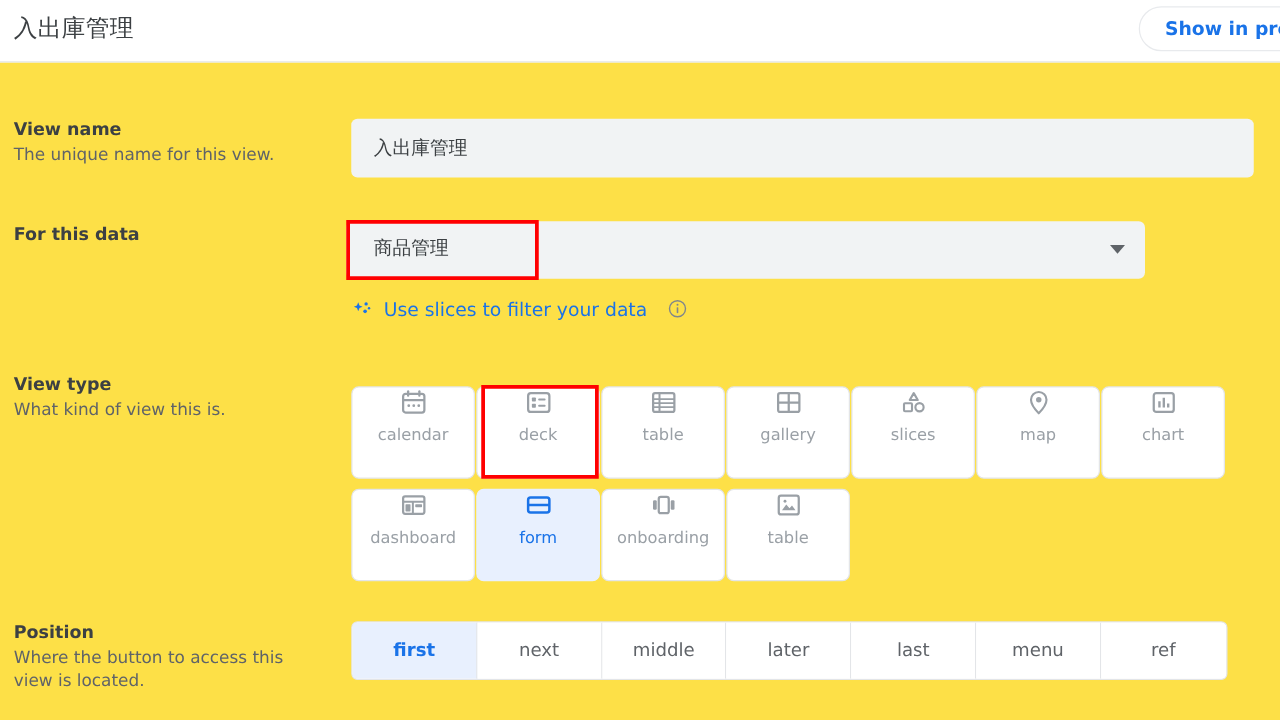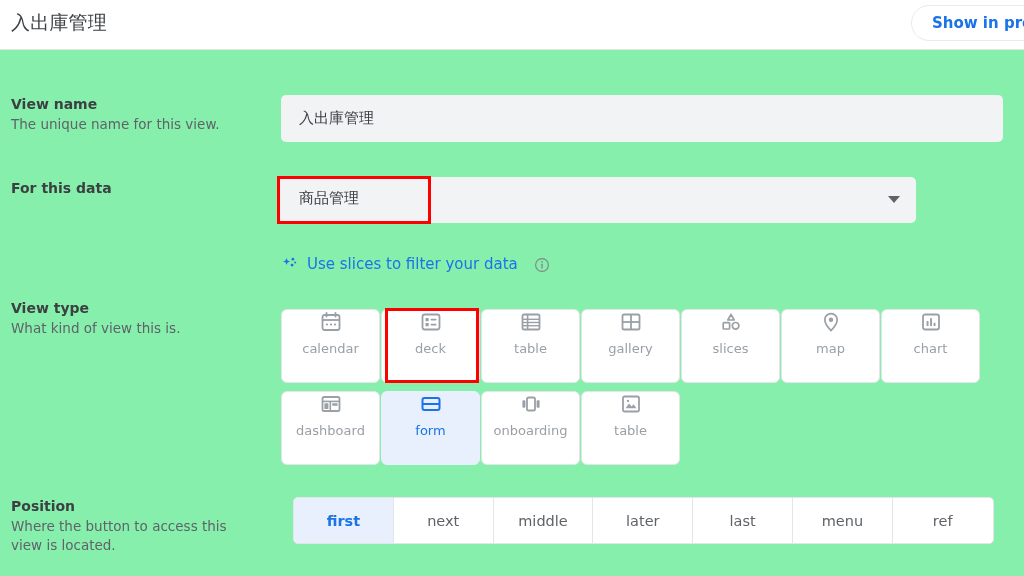--- a/index.html
+++ b/index.html
@@ -3,21 +3,21 @@
 <meta charset="utf-8">
 <style>
   * { box-sizing: border-box; }
   html, body {
     margin: 0; padding: 0;
     width: 1024px; height: 576px;
     background: #ffffff;
     font-family: "Liberation Sans", "DejaVu Sans", sans-serif;
     overflow: hidden;
   }
-  #app { position: relative; width: 1024px; height: 576px; background:#86efac;padding-left:48px; }
+  #app { position: relative; width: 1024px; height: 576px; background:#fde047;padding-left:48px; }
 
   
   .header {
     position: absolute; left:0; top:0; width:1024px; height:50px;
     border-bottom: 1px solid #e4e6e8;
     background:#fff;
   }
   .header-title {
     position:absolute; left:11px; top:10px;
     font-size:19px; color:#3c4043; letter-spacing:0.2px;
@@ -73,21 +73,21 @@
   .annot {
     position:absolute; border:3px solid #ff0000;
     pointer-events:none; background:transparent;
   }
   #annot-data { left:277px; top:176px; width:154px; height:48px; }
   #annot-deck { left:385px; top:308px; width:94px; height:75px; }
 
   
   .slices-link {
     position:absolute; left:281px; top:239px;
-    height:24px; display:flex; align-items:flex-end; gap:8px;margin-top:10px;
+    height:24px; display:flex; align-items:flex-start; gap:8px;
   }
   .slices-text {
     color:#1a73e8; font-size:15px;
     font-family:"DejaVu Sans","Liberation Sans",sans-serif;
   }
   .sparkle-icon { width:18px; height:18px; display:block; }
   .info-icon { width:16px; height:16px; display:block; margin-left:8px; }
 
   
   .tile-grid { position:absolute; left:281px; top:309px; width:700px; }
@@ -111,21 +111,20 @@
   .tile .stroke { stroke:#9aa0a6; }
   .tile .fill { fill:#9aa0a6; }
   .tile.selected .stroke { stroke:#1a73e8; }
 
   
   .seg-group {
     position:absolute; left:281px; top:497px;
     display:flex; height:47px;
     border:1px solid #e3e5e8; border-radius:5px; overflow:hidden;
     background:#fff;
-    margin-left:12px;
   }
   .seg {
     width:99.8px; height:45px;
     display:flex; align-items:center; justify-content:center;
     font-size:14.5px; color:#5f6368;
     border-right:1px solid #e3e5e8;
     background:#fff;
     font-family:"DejaVu Sans","Liberation Sans",sans-serif;
   }
   .seg:last-child { border-right:none; }

